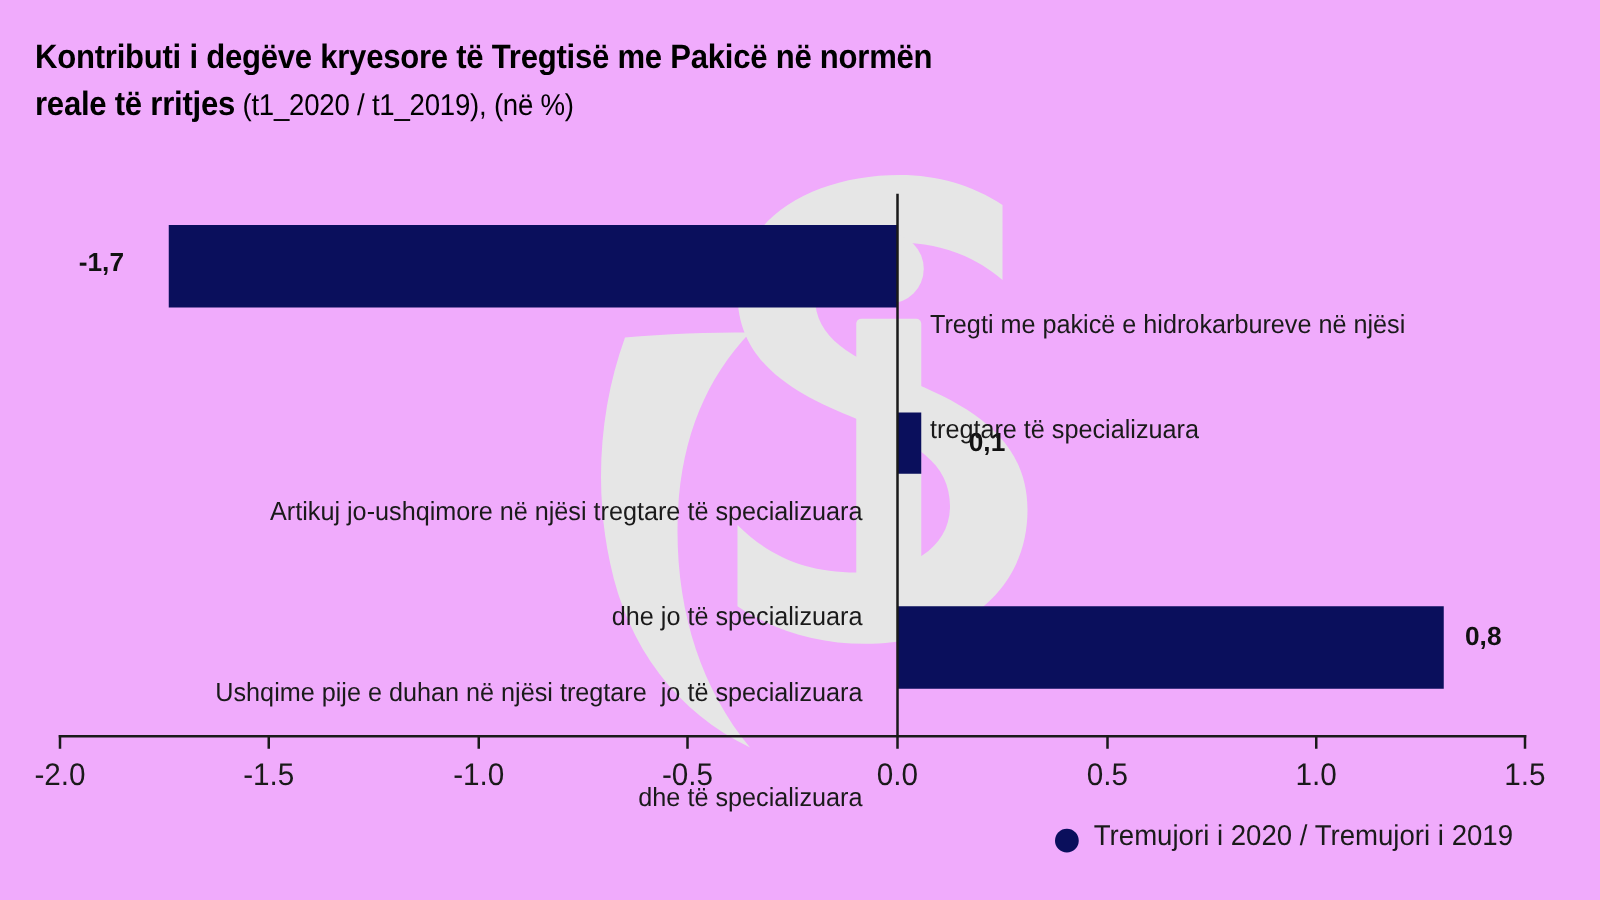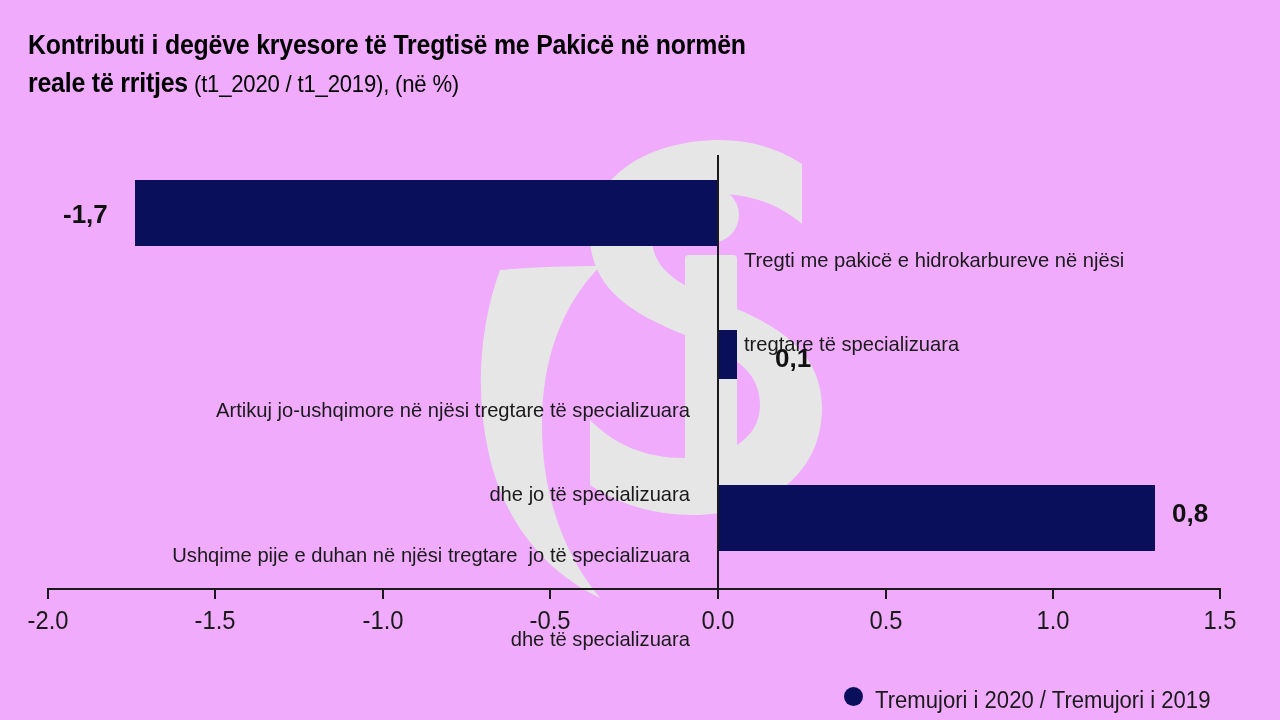--- a/index.html
+++ b/index.html
@@ -92,21 +92,21 @@
     font-size: 25px;
     color: #1a1a1a;
     text-align: center;
     width: 120px;
     z-index: 3;
     transform: scaleX(0.95);
   }
 
   .value-label {
     position: absolute;
-    font-size: 26px;
+    font-size: 21px;
     font-weight: bold;
     color: #111111;
     white-space: nowrap;
     z-index: 4;
   }
 
   .cat-label {
     position: absolute;
     font-size: 21px;
     line-height: 28px;
@@ -115,23 +115,23 @@
     z-index: 4;
     transform: scaleX(0.96);
   }
   .cat-label.left  { text-align: right; transform-origin: right center; }
   .cat-label.right { text-align: left;  transform-origin: left center; }
 
   
   #legend {
     position: absolute;
     right: 56px;
-    top: 687px;
+    top: 655px;
     display: flex;
-    align-items: flex-start;
+    align-items: flex-end;
     gap: 12px;
     z-index: 5;
   }
   #legend-dot {
     width: 19px;
     height: 19px;
     border-radius: 50%;
     background: #0a0f5c;
     flex: none;
   }

